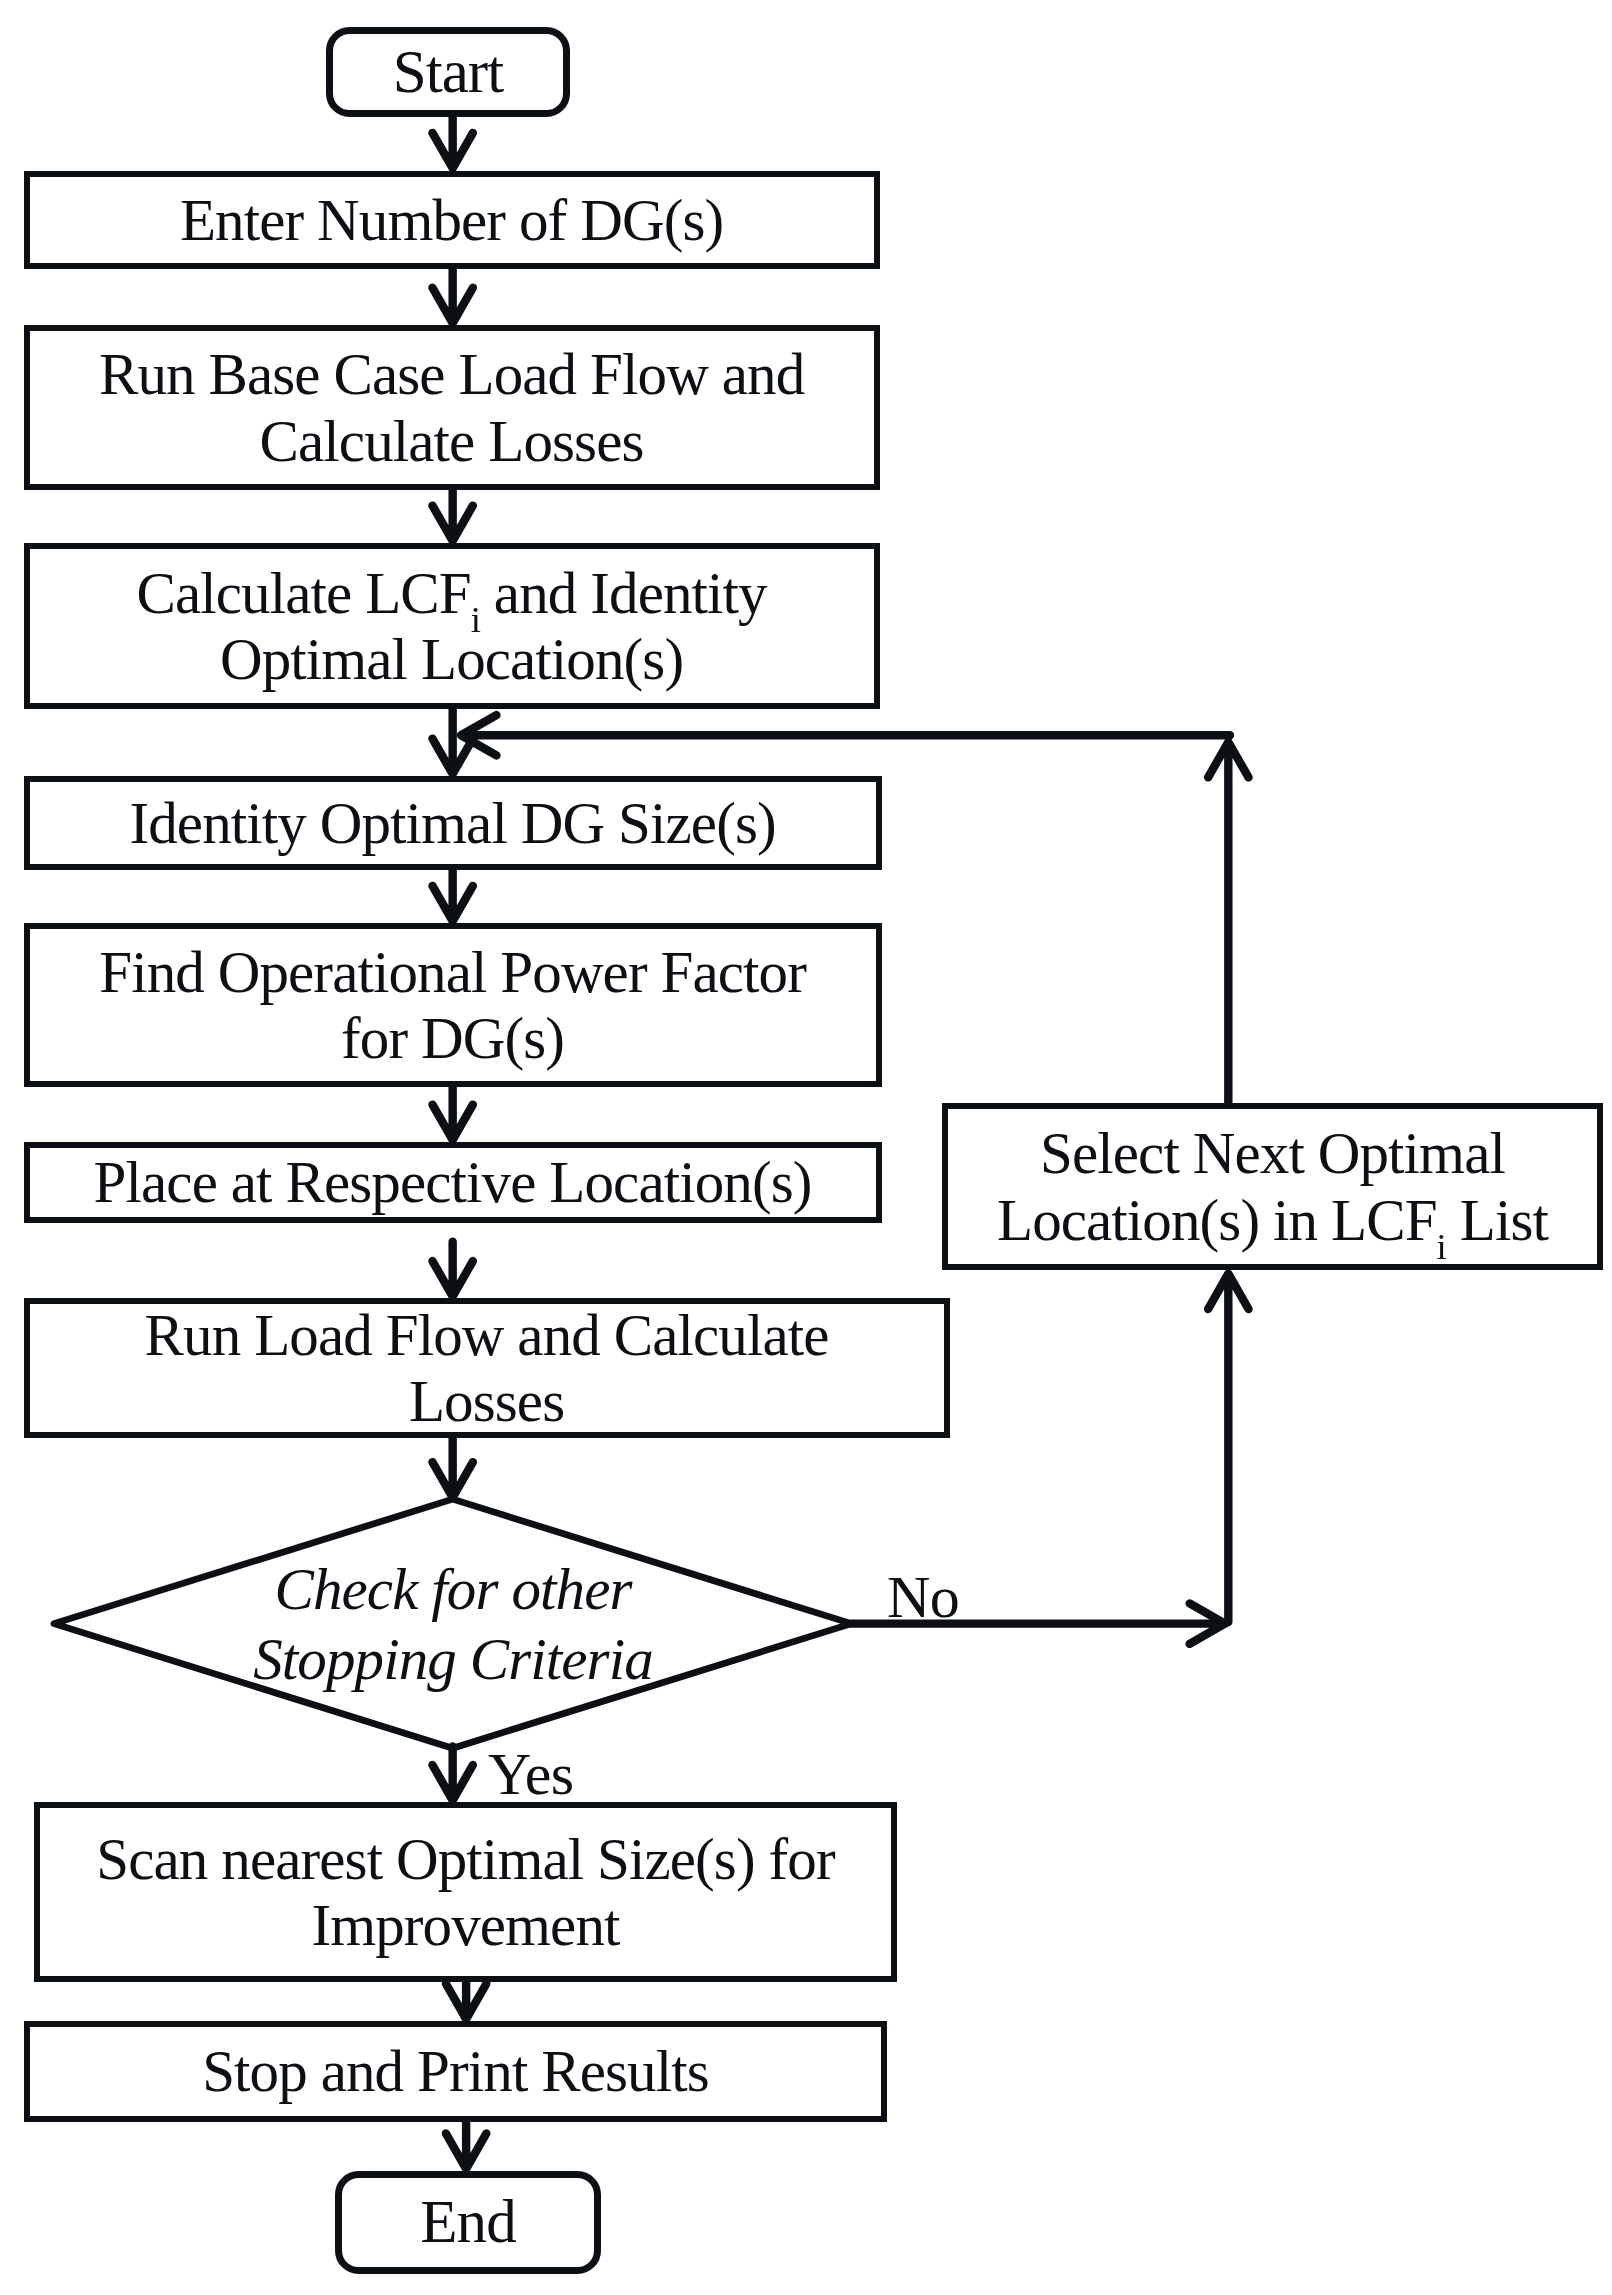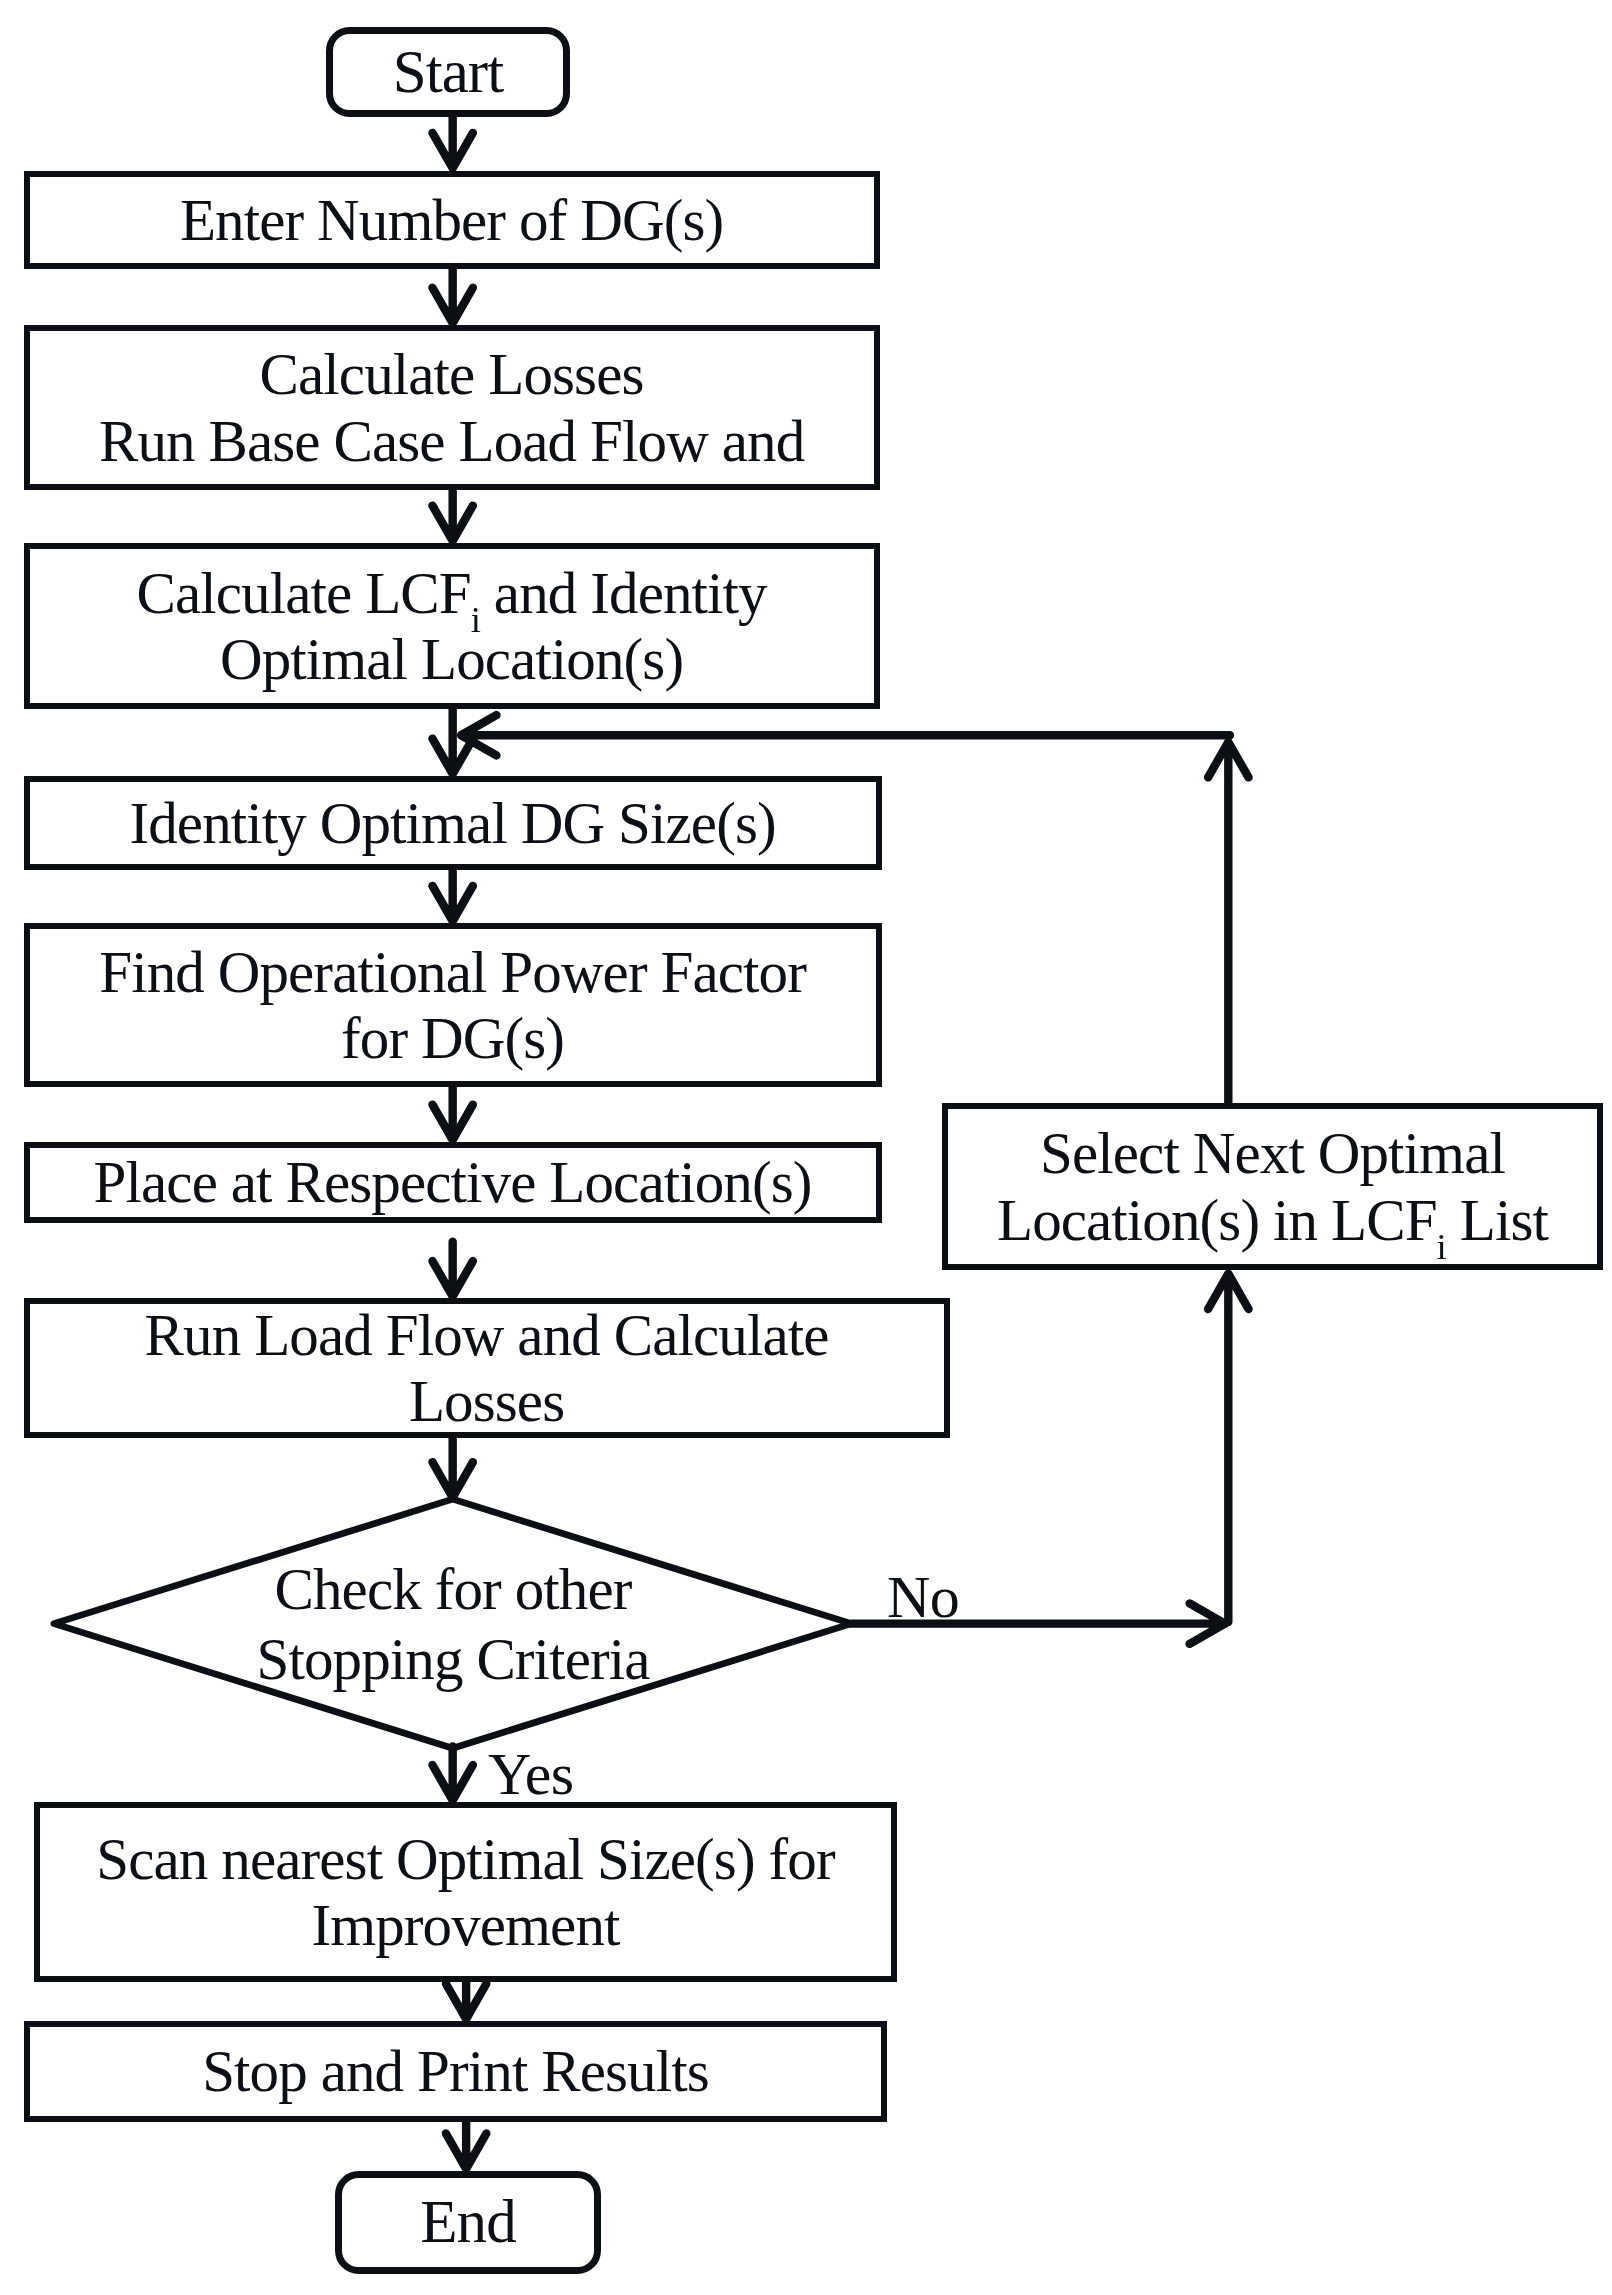--- a/index.html
+++ b/index.html
@@ -16,20 +16,21 @@
     position:absolute; z-index:2; border:6.7px solid var(--ink); background:var(--paper);
     display:flex; flex-direction:column; align-items:center; justify-content:center;
     text-align:right; font-size:59px; line-height:1.12; letter-spacing:-0.015em;
   }
   .terminal{ border-radius:23.6px; border-width:7.6px; font-size:61px; }
   .tline{ white-space:nowrap; }
   .diamond-label{
     position:absolute; z-index:2; display:flex; flex-direction:column; align-items:center;
     justify-content:center; text-align:center; font-size:59px; line-height:1.18;
     letter-spacing:-0.015em;
+    font-style:italic;
   }
   .branch-label{
     position:absolute; z-index:3; font-size:60px; white-space:nowrap; letter-spacing:-0.01em;
   }
   sub.si{ font-size:0.62em; line-height:0; position:relative; top:0.18em; }
 </style>
 </head>
 <body>
 
 <div class="canvas">
@@ -59,22 +60,22 @@
 
   <div class="node terminal" style="left:326px; top:27px; width:244px; height:90px">
     <div class="tline">Start</div>
   </div>
 
   <div class="node" style="left:23.6px; top:171px; width:856px; height:98px">
     <div class="tline">Enter Number of DG(s)</div>
   </div>
 
   <div class="node" style="left:23.6px; top:325px; width:856px; height:165px">
+    <div class="tline">Run Base Case Load Flow and</div>
     <div class="tline">Calculate Losses</div>
-    <div class="tline">Run Base Case Load Flow and</div>
   </div>
 
   <div class="node" style="left:23.6px; top:543px; width:856px; height:166px">
     <div class="tline"><span>Calculate LCF</span><sub class="si">i</sub><span> and Identity</span></div>
     <div class="tline">Optimal Location(s)</div>
   </div>
 
   <div class="node" style="left:23.6px; top:776px; width:858px; height:94px">
     <div class="tline">Identity Optimal DG Size(s)</div>
   </div>

